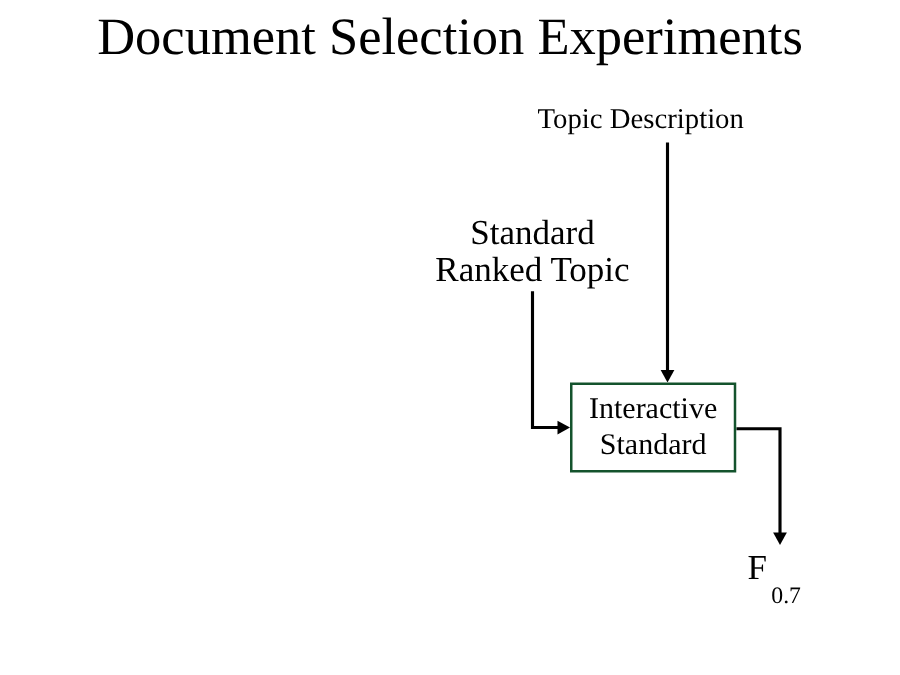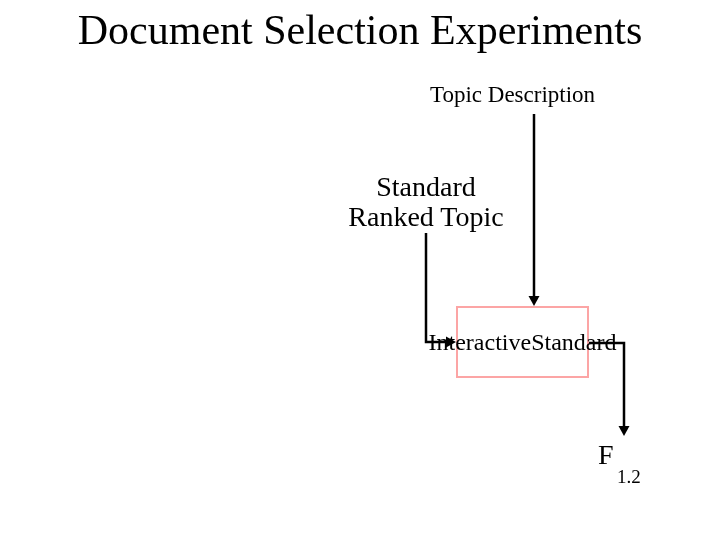--- a/index.html
+++ b/index.html
@@ -47,24 +47,24 @@
     left: 0;
     top: 0;
   }
   .node-box {
     position: absolute;
     left: 456px;
     top: 306px;
     width: 133px;
     height: 72px;
     box-sizing: border-box;
-    border: 2px solid #fca5a5;
+    border: 2px solid #14532d;
     background: #ffffff;
     display: flex;
-    flex-direction: row;
+    flex-direction: column;
     align-items: center;
     justify-content: center;
     font-size: 24px;
     line-height: 29px;
     text-align: center;
   }
   .metric-symbol {
     position: absolute;
     left: 598px;
     top: 441px;
@@ -111,15 +111,15 @@
     </g>
   </svg>
 
   <div class="node-box">
     <div>Interactive</div>
     <div>Standard</div>
   </div>
 
   <div class="metric-symbol">F</div>
 
-  <div class="metric-subscript">1.2</div>
+  <div class="metric-subscript">0.7</div>
 
 </div>
 
 </body></html>

